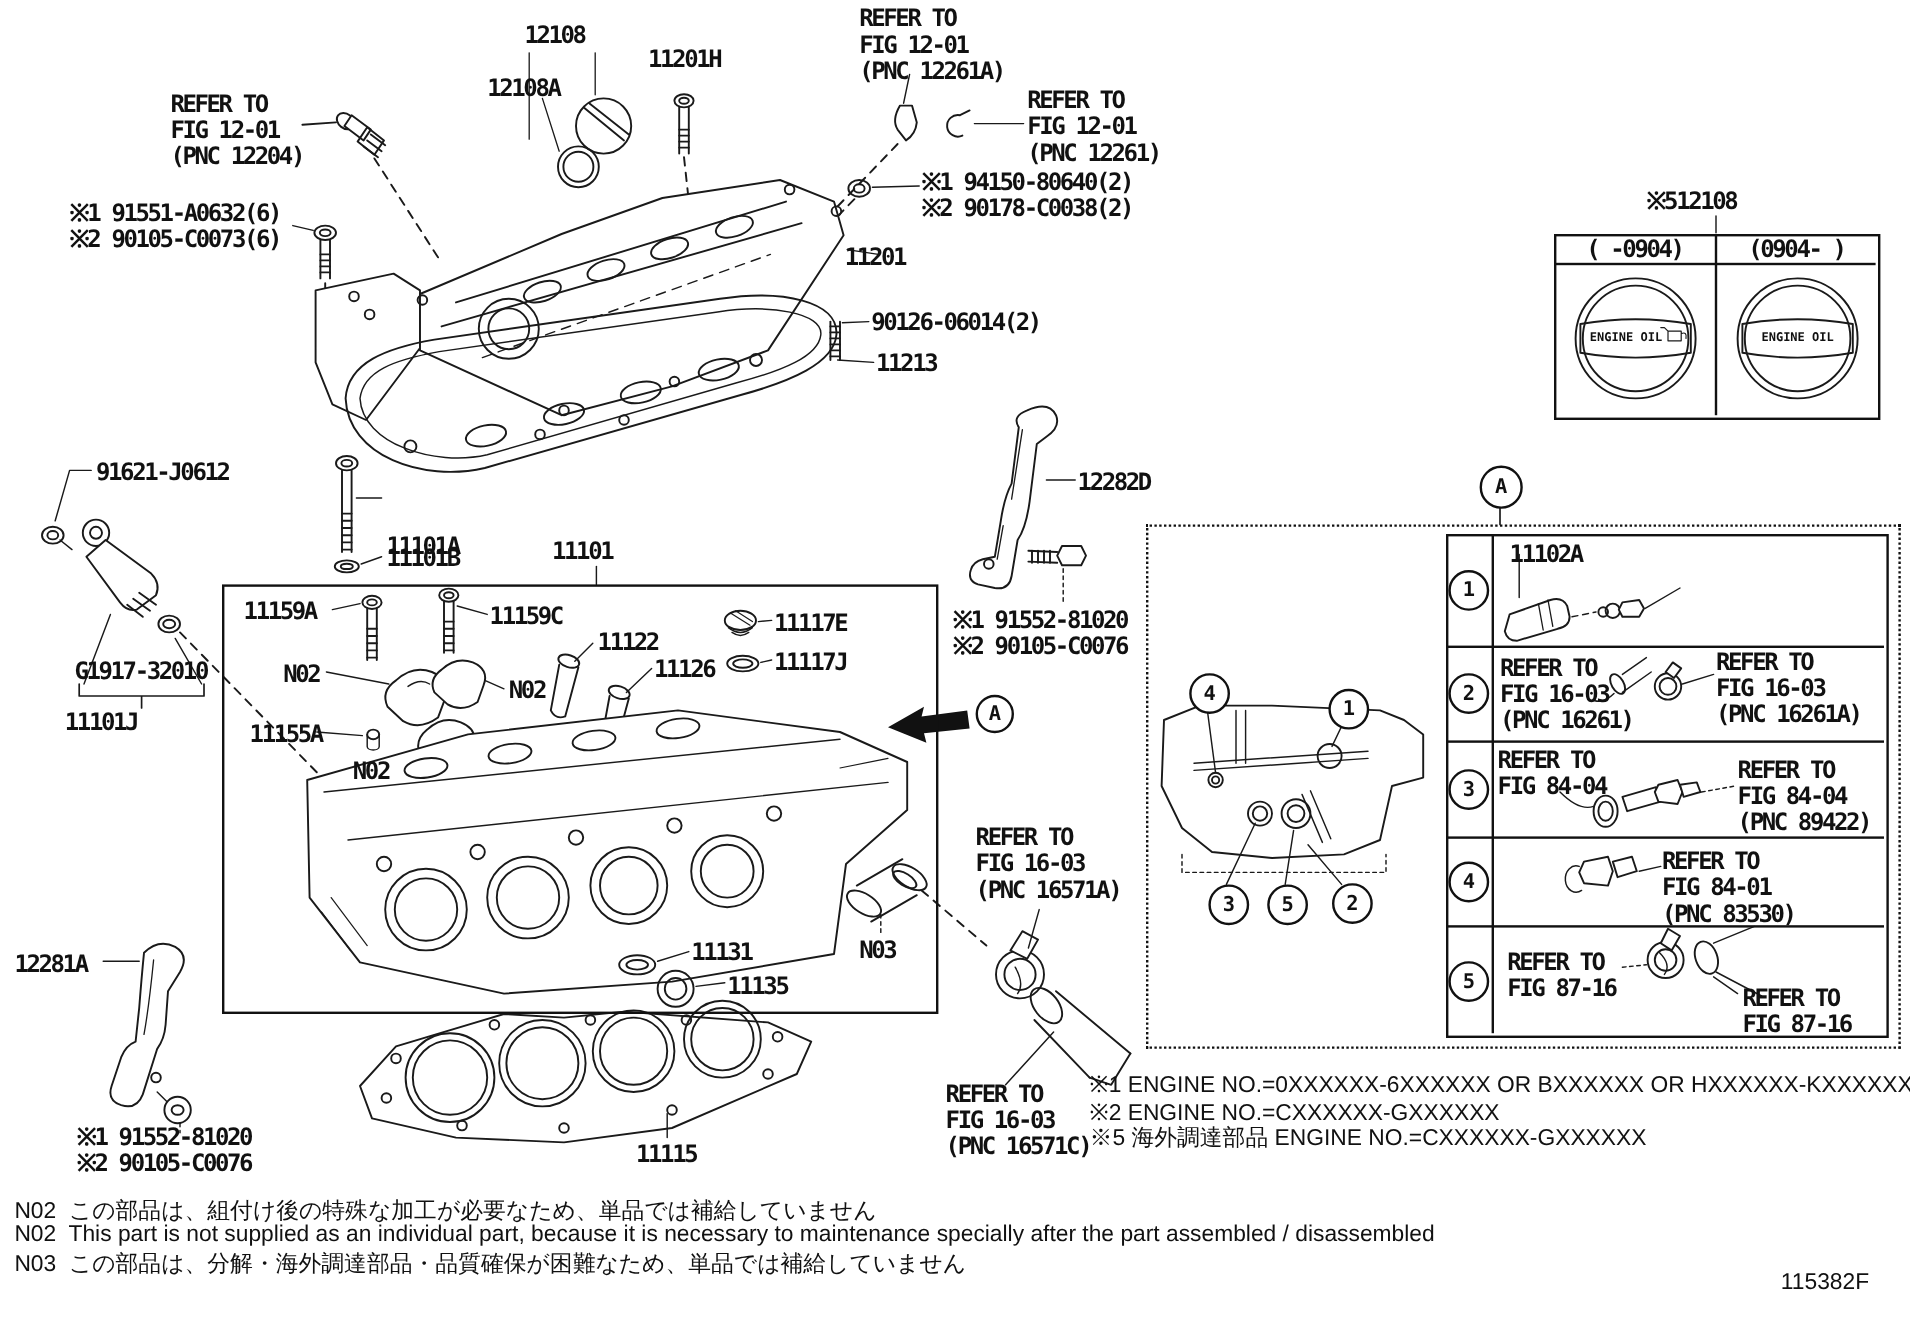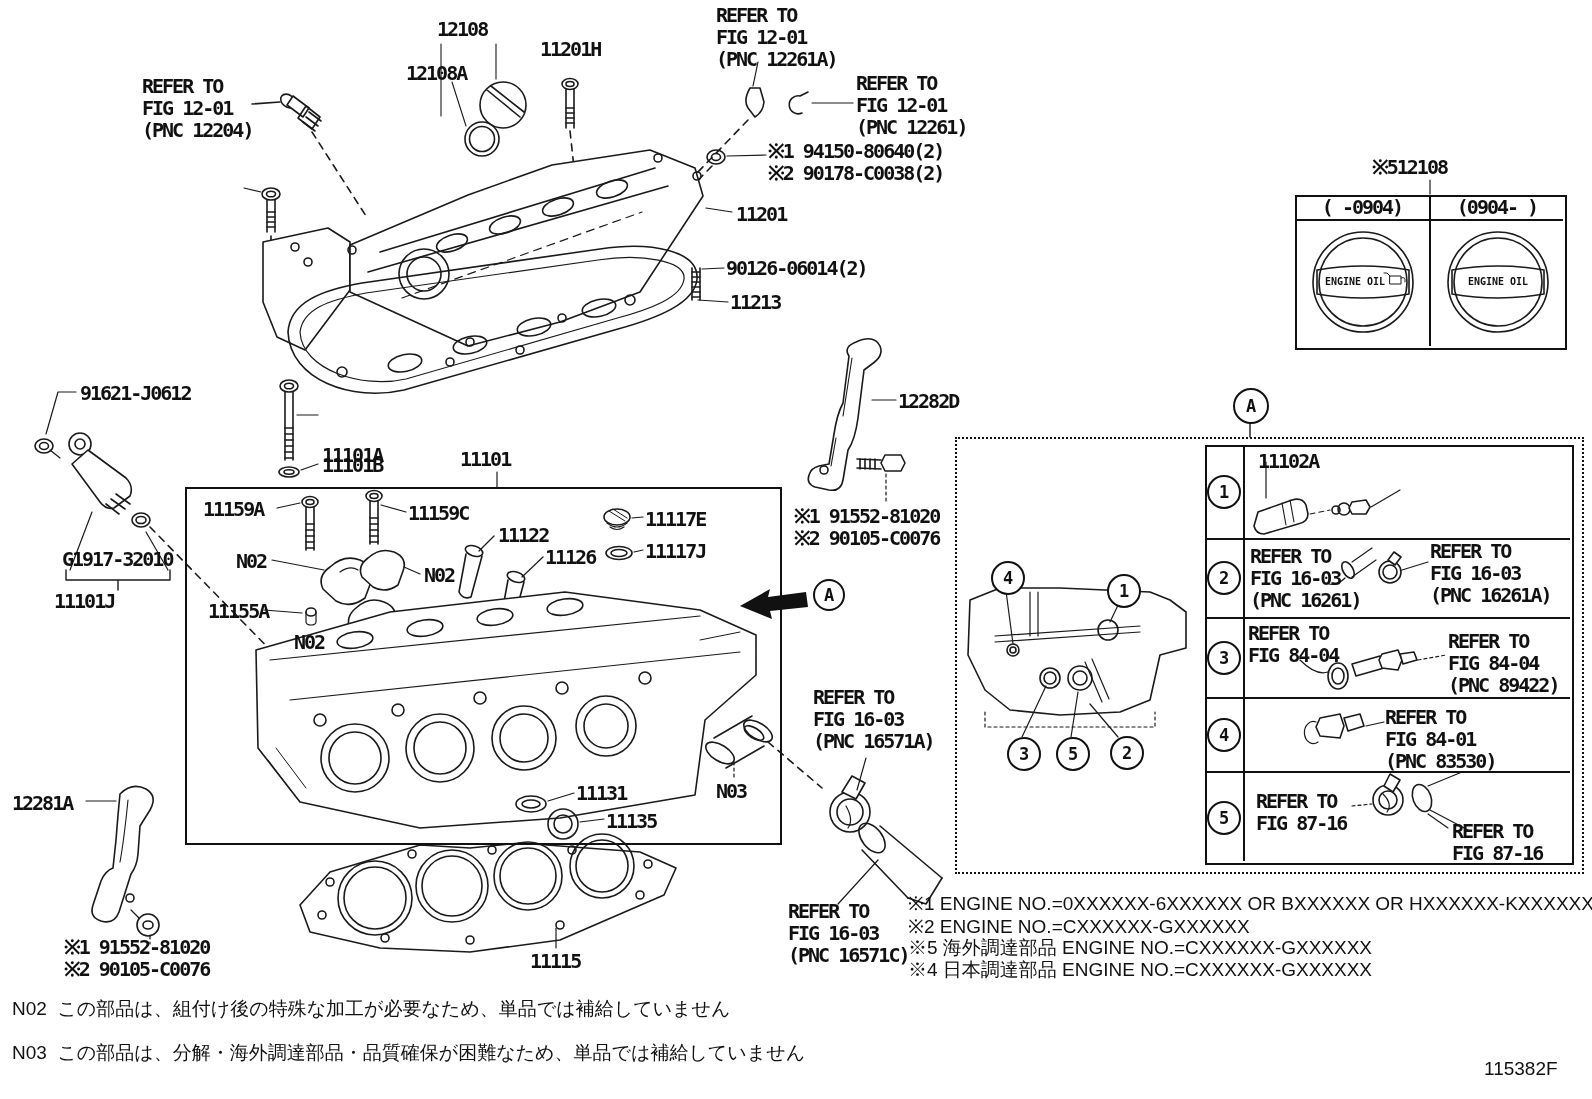--- a/index.html
+++ b/index.html
@@ -423,21 +423,23 @@
   <div class="lbl" style="left:406px;top:62px;">12108A</div>
   <div class="lbl" style="left:540px;top:38px;">11201H</div>
   <div class="lbl" style="left:716px;top:4px;">REFER TO
 FIG 12-01
 (PNC 12261A)</div>
   <div class="lbl" style="left:856px;top:72px;">REFER TO
 FIG 12-01
 (PNC 12261)</div>
   <div class="lbl" style="left:768px;top:140px;">※1 94150-80640(2)
 ※2 90178-C0038(2)</div>
-  <div class="lbl" style="left:736px;top:203px;">11201</div>
+  <div class="lbl" style="left:58px;top:166px;">※1 91551-A0632(6)
+※2 90105-C0073(6)</div>
+  <div class="lbl" style="left:704px;top:203px;">11201</div>
   <div class="lbl" style="left:726px;top:257px;">90126-06014(2)</div>
   <div class="lbl" style="left:730px;top:291px;">11213</div>
   <div class="lbl" style="left:80px;top:382px;">91621-J0612</div>
   <div class="lbl" style="left:322px;top:406px;margin-top:38px;">11101A</div>
   <div class="lbl" style="left:322px;top:454px;">11101B</div>
   <div class="lbl" style="left:460px;top:448px;">11101</div>
   <div class="lbl" style="left:203px;top:498px;">11159A</div>
   <div class="lbl" style="left:408px;top:502px;">11159C</div>
   <div class="lbl" style="left:236px;top:550px;">N02</div>
   <div class="lbl" style="left:424px;top:564px;">N02</div>
@@ -488,20 +490,20 @@
 FIG 84-01
 (PNC 83530)</div>
   <div class="lbl" style="left:1256px;top:790px;">REFER TO
 FIG 87-16</div>
   <div class="lbl" style="left:1452px;top:820px;">REFER TO
 FIG 87-16</div>
 
   <div class="note" style="left:908px;top:890px;">※1 ENGINE NO.=0XXXXXX-6XXXXXX OR BXXXXXX OR HXXXXXX-KXXXXXX</div>
   <div class="note" style="left:908px;top:913px;">※2 ENGINE NO.=CXXXXXX-GXXXXXX</div>
   <div class="note" style="left:908px;top:935px;">※5 海外調達部品 ENGINE NO.=CXXXXXX-GXXXXXX</div>
-  <div class="note" style="left:908px;top:957px;">※4 日本調達部品 ENGINE NO.=CXXXXXX-GXXXXXX</div>
 
   <div class="note" style="left:12px;top:996px;">N02  この部品は、組付け後の特殊な加工が必要なため、単品では補給していません</div>
+  <div class="note" style="left:12px;top:1018px;">N02  This part is not supplied as an individual part, because it is necessary to maintenance specially after the part assembled / disassembled</div>
   <div class="note" style="left:12px;top:1040px;">N03  この部品は、分解・海外調達部品・品質確保が困難なため、単品では補給していません</div>
 
   <div class="note" style="left:1484px;top:1058px;">115382F</div>
 
 </div>
 
 </body></html>

